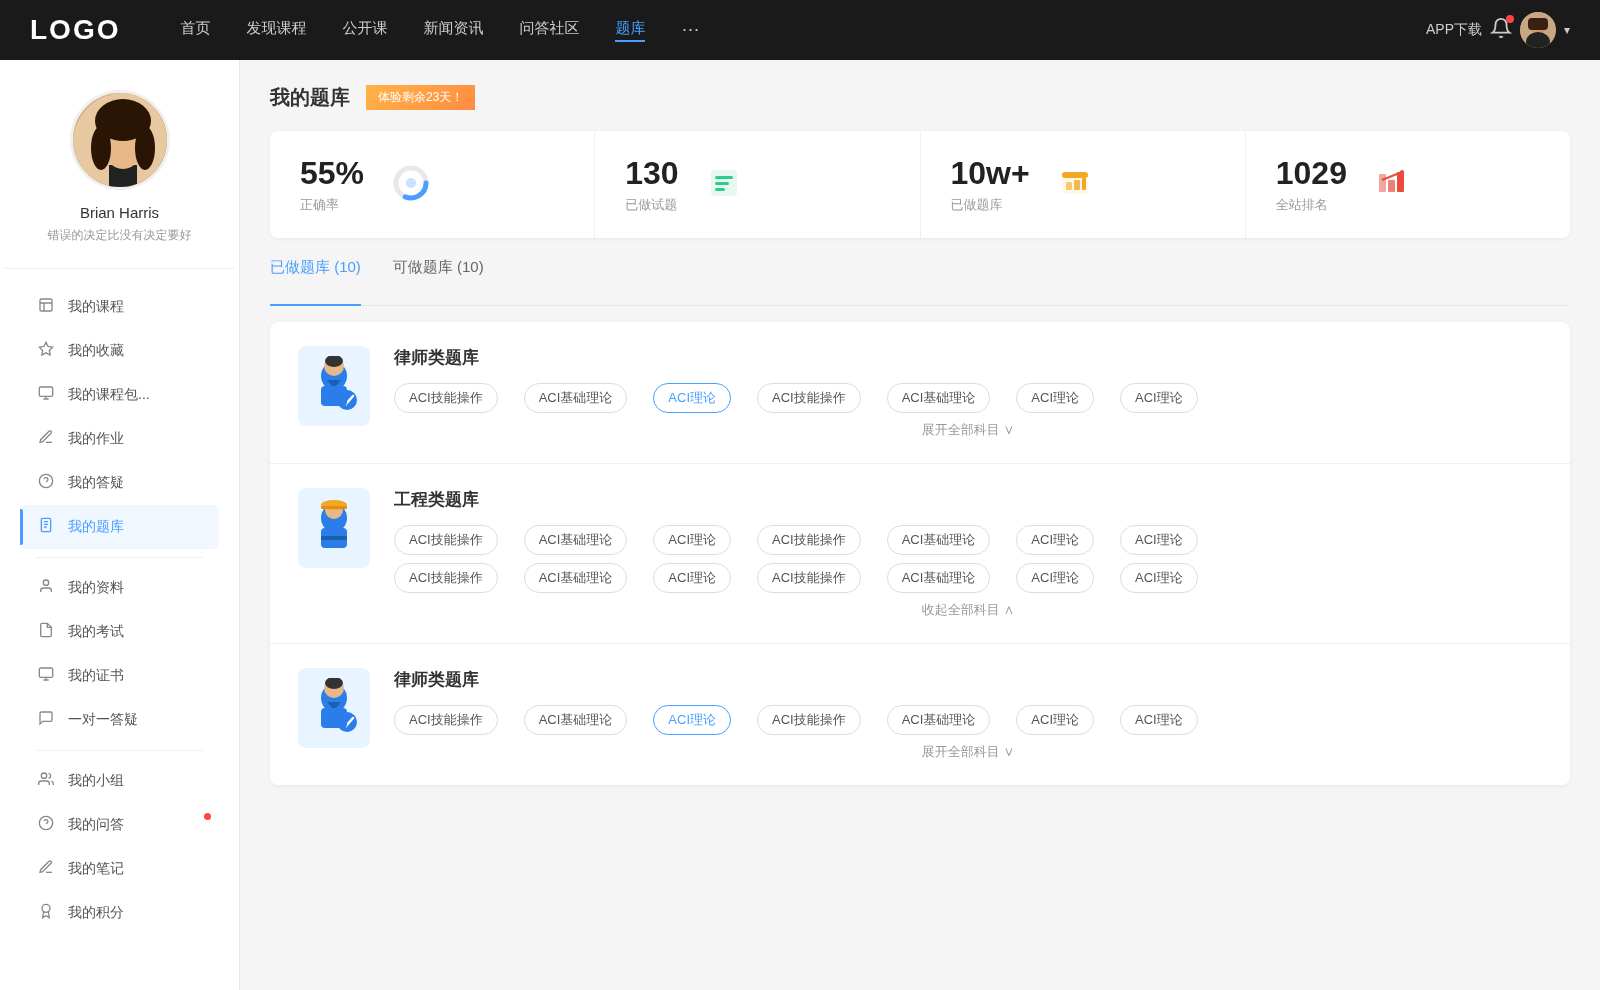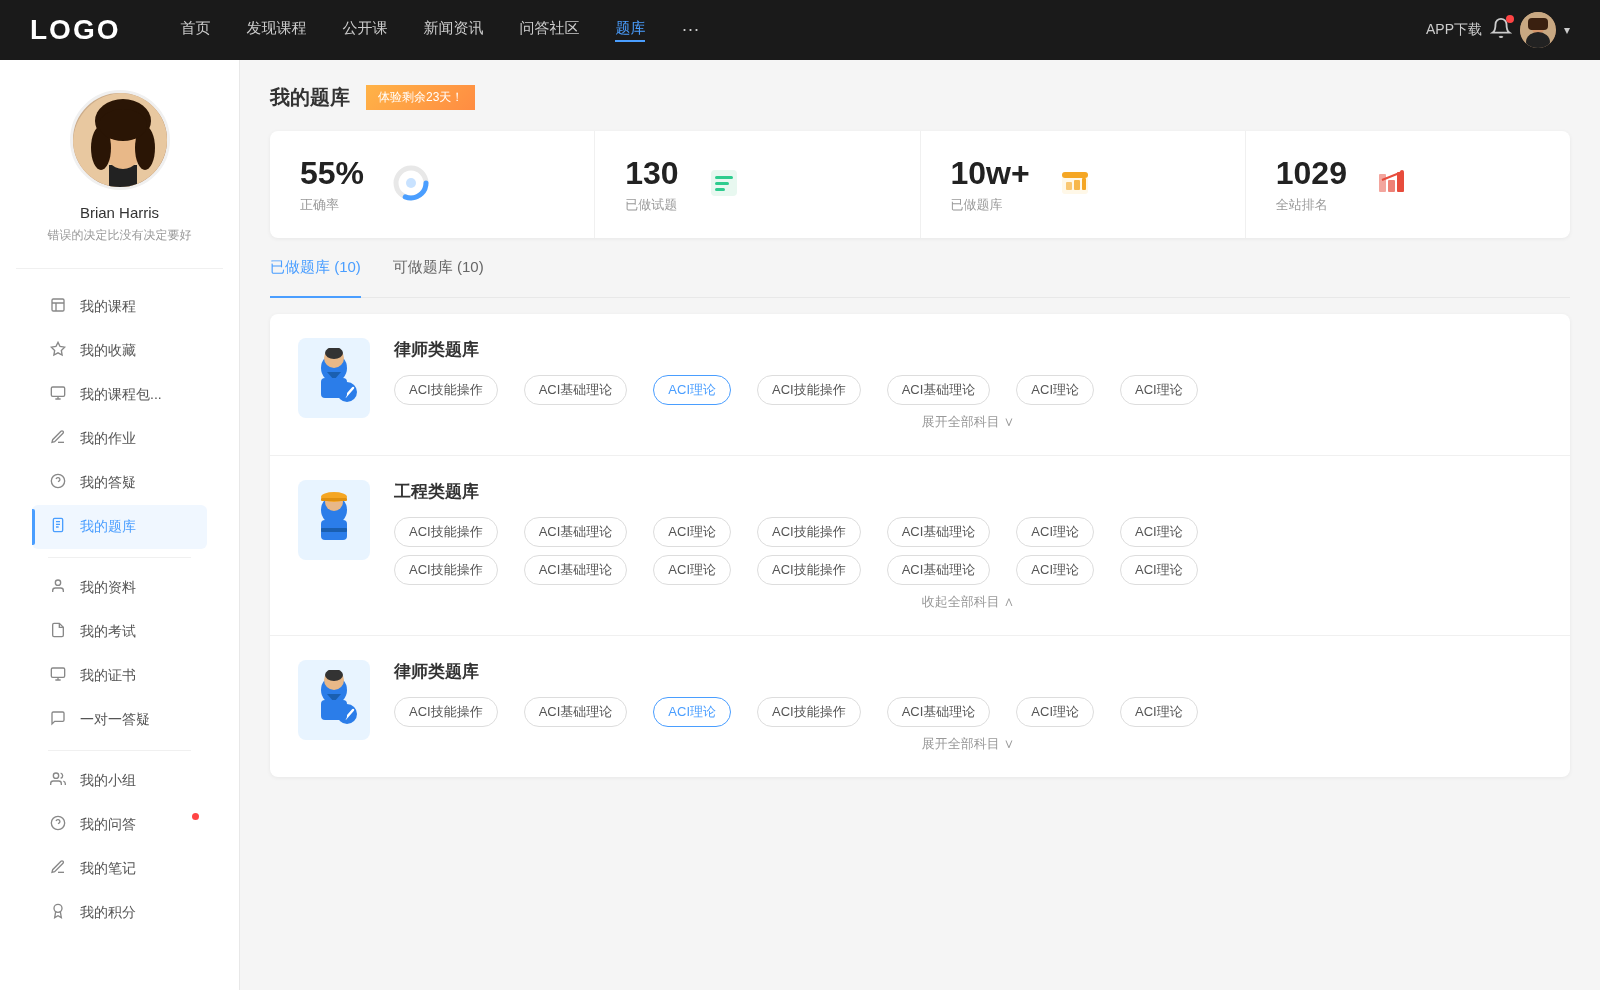--- a/index.html
+++ b/index.html
@@ -80,21 +80,21 @@
       display: flex;
       margin-top: 60px;
       min-height: calc(100vh - 60px);
     }
 
     
     .sidebar {
       width: 240px;
       background: #fff;
       border-right: 1px solid #e8e8e8;
-      padding: 30px 16px;
+      padding: 30px 4px;
       flex-shrink: 0;
       min-height: calc(100vh - 60px);
     }
     .sidebar-profile {
       display: flex;
       flex-direction: column;
       align-items: center;
       padding-bottom: 24px;
       border-bottom: 1px solid #f0f0f0;
       margin-bottom: 16px;
@@ -200,21 +200,21 @@
       display: flex;
       gap: 32px;
       margin-bottom: 16px;
       border-bottom: 1px solid #e8e8e8;
       padding-bottom: 0;
     }
     .tab-item {
       font-size: 15px;
       color: #666;
       cursor: pointer;
-      padding-bottom: 20px;
+      padding-bottom: 28px;
       position: relative;
     }
     .tab-item.active {
       color: #4a9eff;
       font-weight: 500;
     }
     .tab-item.active::after {
       content: '';
       position: absolute;
       bottom: -1px; left: 0; right: 0;

